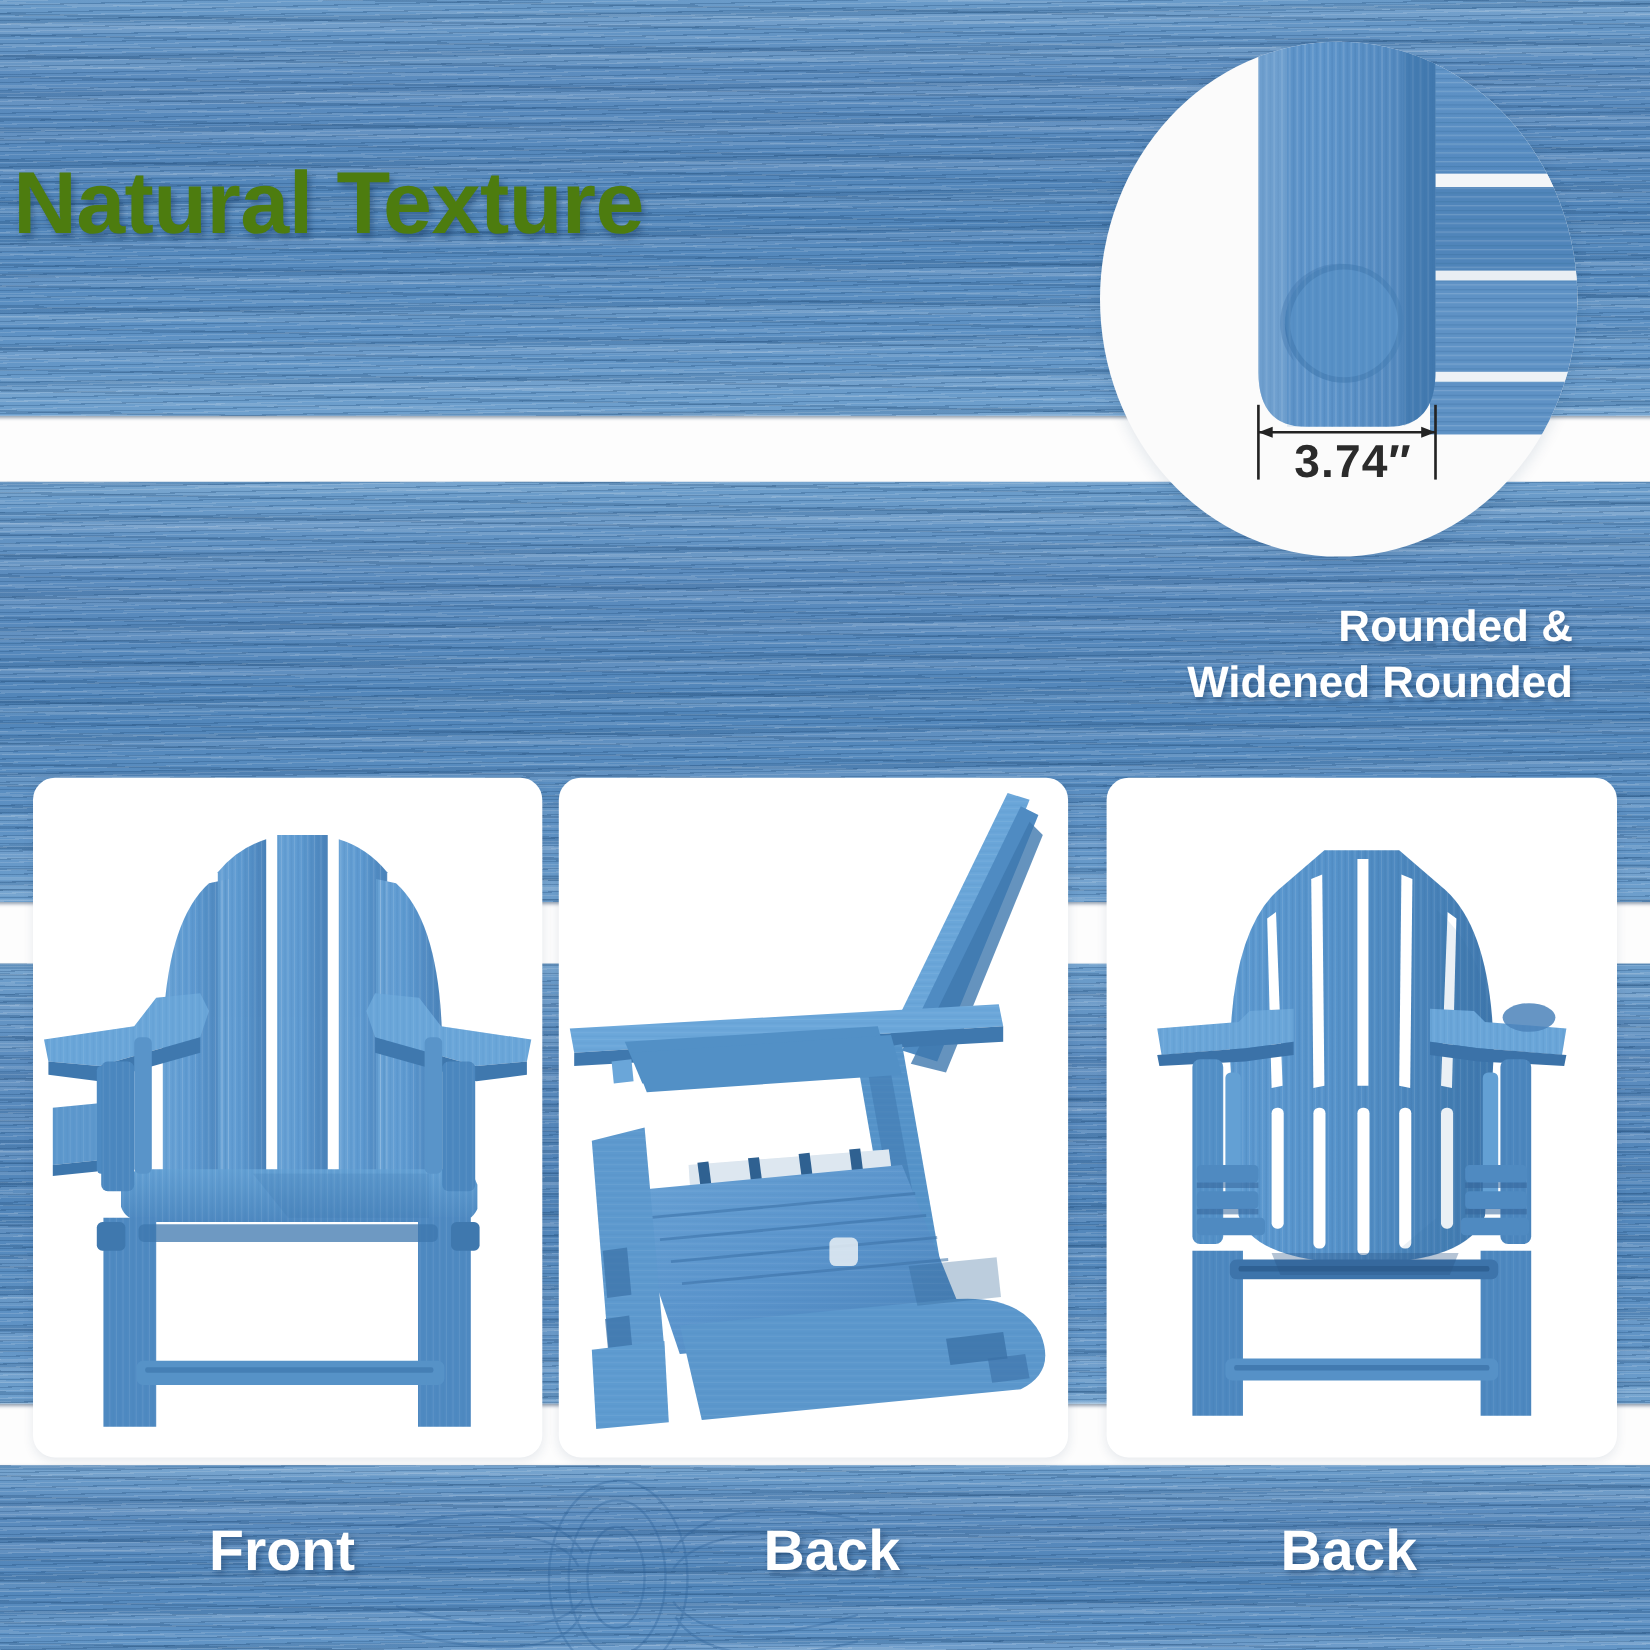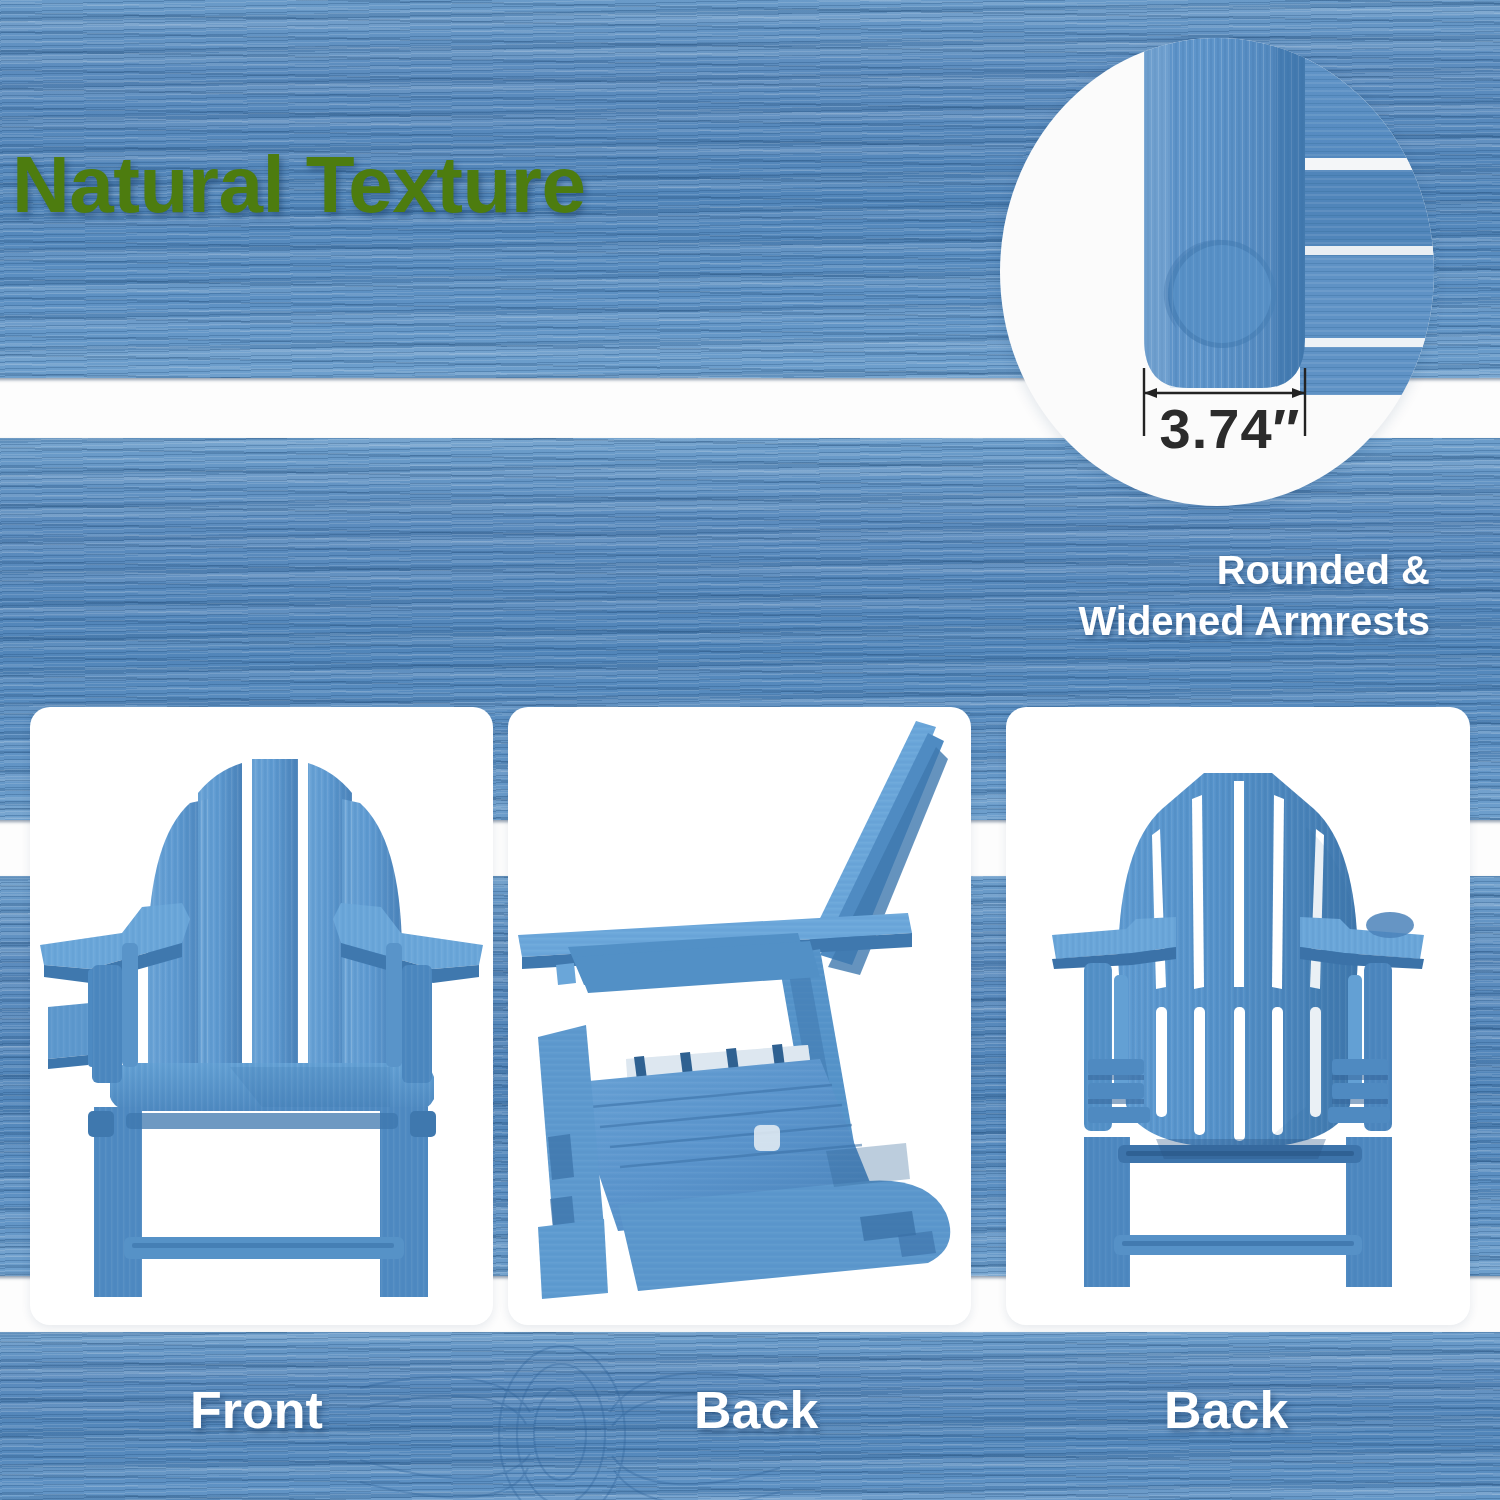--- a/index.html
+++ b/index.html
@@ -56,21 +56,21 @@
     border-radius:50%;background:#fbfbfb;overflow:hidden;
     box-shadow:0 4px 14px rgba(20,55,95,.12);
   }
   .callout-clip{position:absolute;inset:0;}
   .armrest-zoom{position:absolute;left:0;top:0;}
 
   .dimline{position:absolute;left:1000px;top:38px;width:434px;height:468px;pointer-events:none;}
 
   .dimtext{
     position:absolute;left:1150px;top:396px;width:160px;text-align:center;
-    font-size:56px;font-weight:bold;color:#2b2b2b;letter-spacing:1px;
+    font-size:42px;font-weight:bold;color:#2b2b2b;letter-spacing:1px;
   }
 
   .callout-caption{
     position:absolute;left:1010px;top:545px;width:420px;
     text-align:right;color:#ffffff;font-weight:bold;
     font-size:40px;line-height:1.28;
     text-shadow:2px 3px 5px rgba(26,60,100,.42);
   }
 
   
@@ -184,21 +184,21 @@
     </g>
     <g fill="#232323">
       <path d="M144 355 L157 350 L157 360 Z"></path>
       <path d="M305 355 L292 350 L292 360 Z"></path>
     </g>
   </svg>
   <div class="dimtext">3.74″</div>
 
   <div class="callout-caption">
     <div>Rounded &amp;</div>
-    <div>Widened Armrests</div>
+    <div>Widened Rounded</div>
   </div>
 
   <div class="card front">
     <svg width="463" height="618" viewBox="0 0 463 618">
       <defs>
         <linearGradient id="fb" x1="0" y1="0" x2="1" y2="0">
           <stop offset="0" stop-color="#6aa3d6"></stop>
           <stop offset=".45" stop-color="#5e9ad1"></stop>
           <stop offset="1" stop-color="#4a82b9"></stop>
         </linearGradient>

